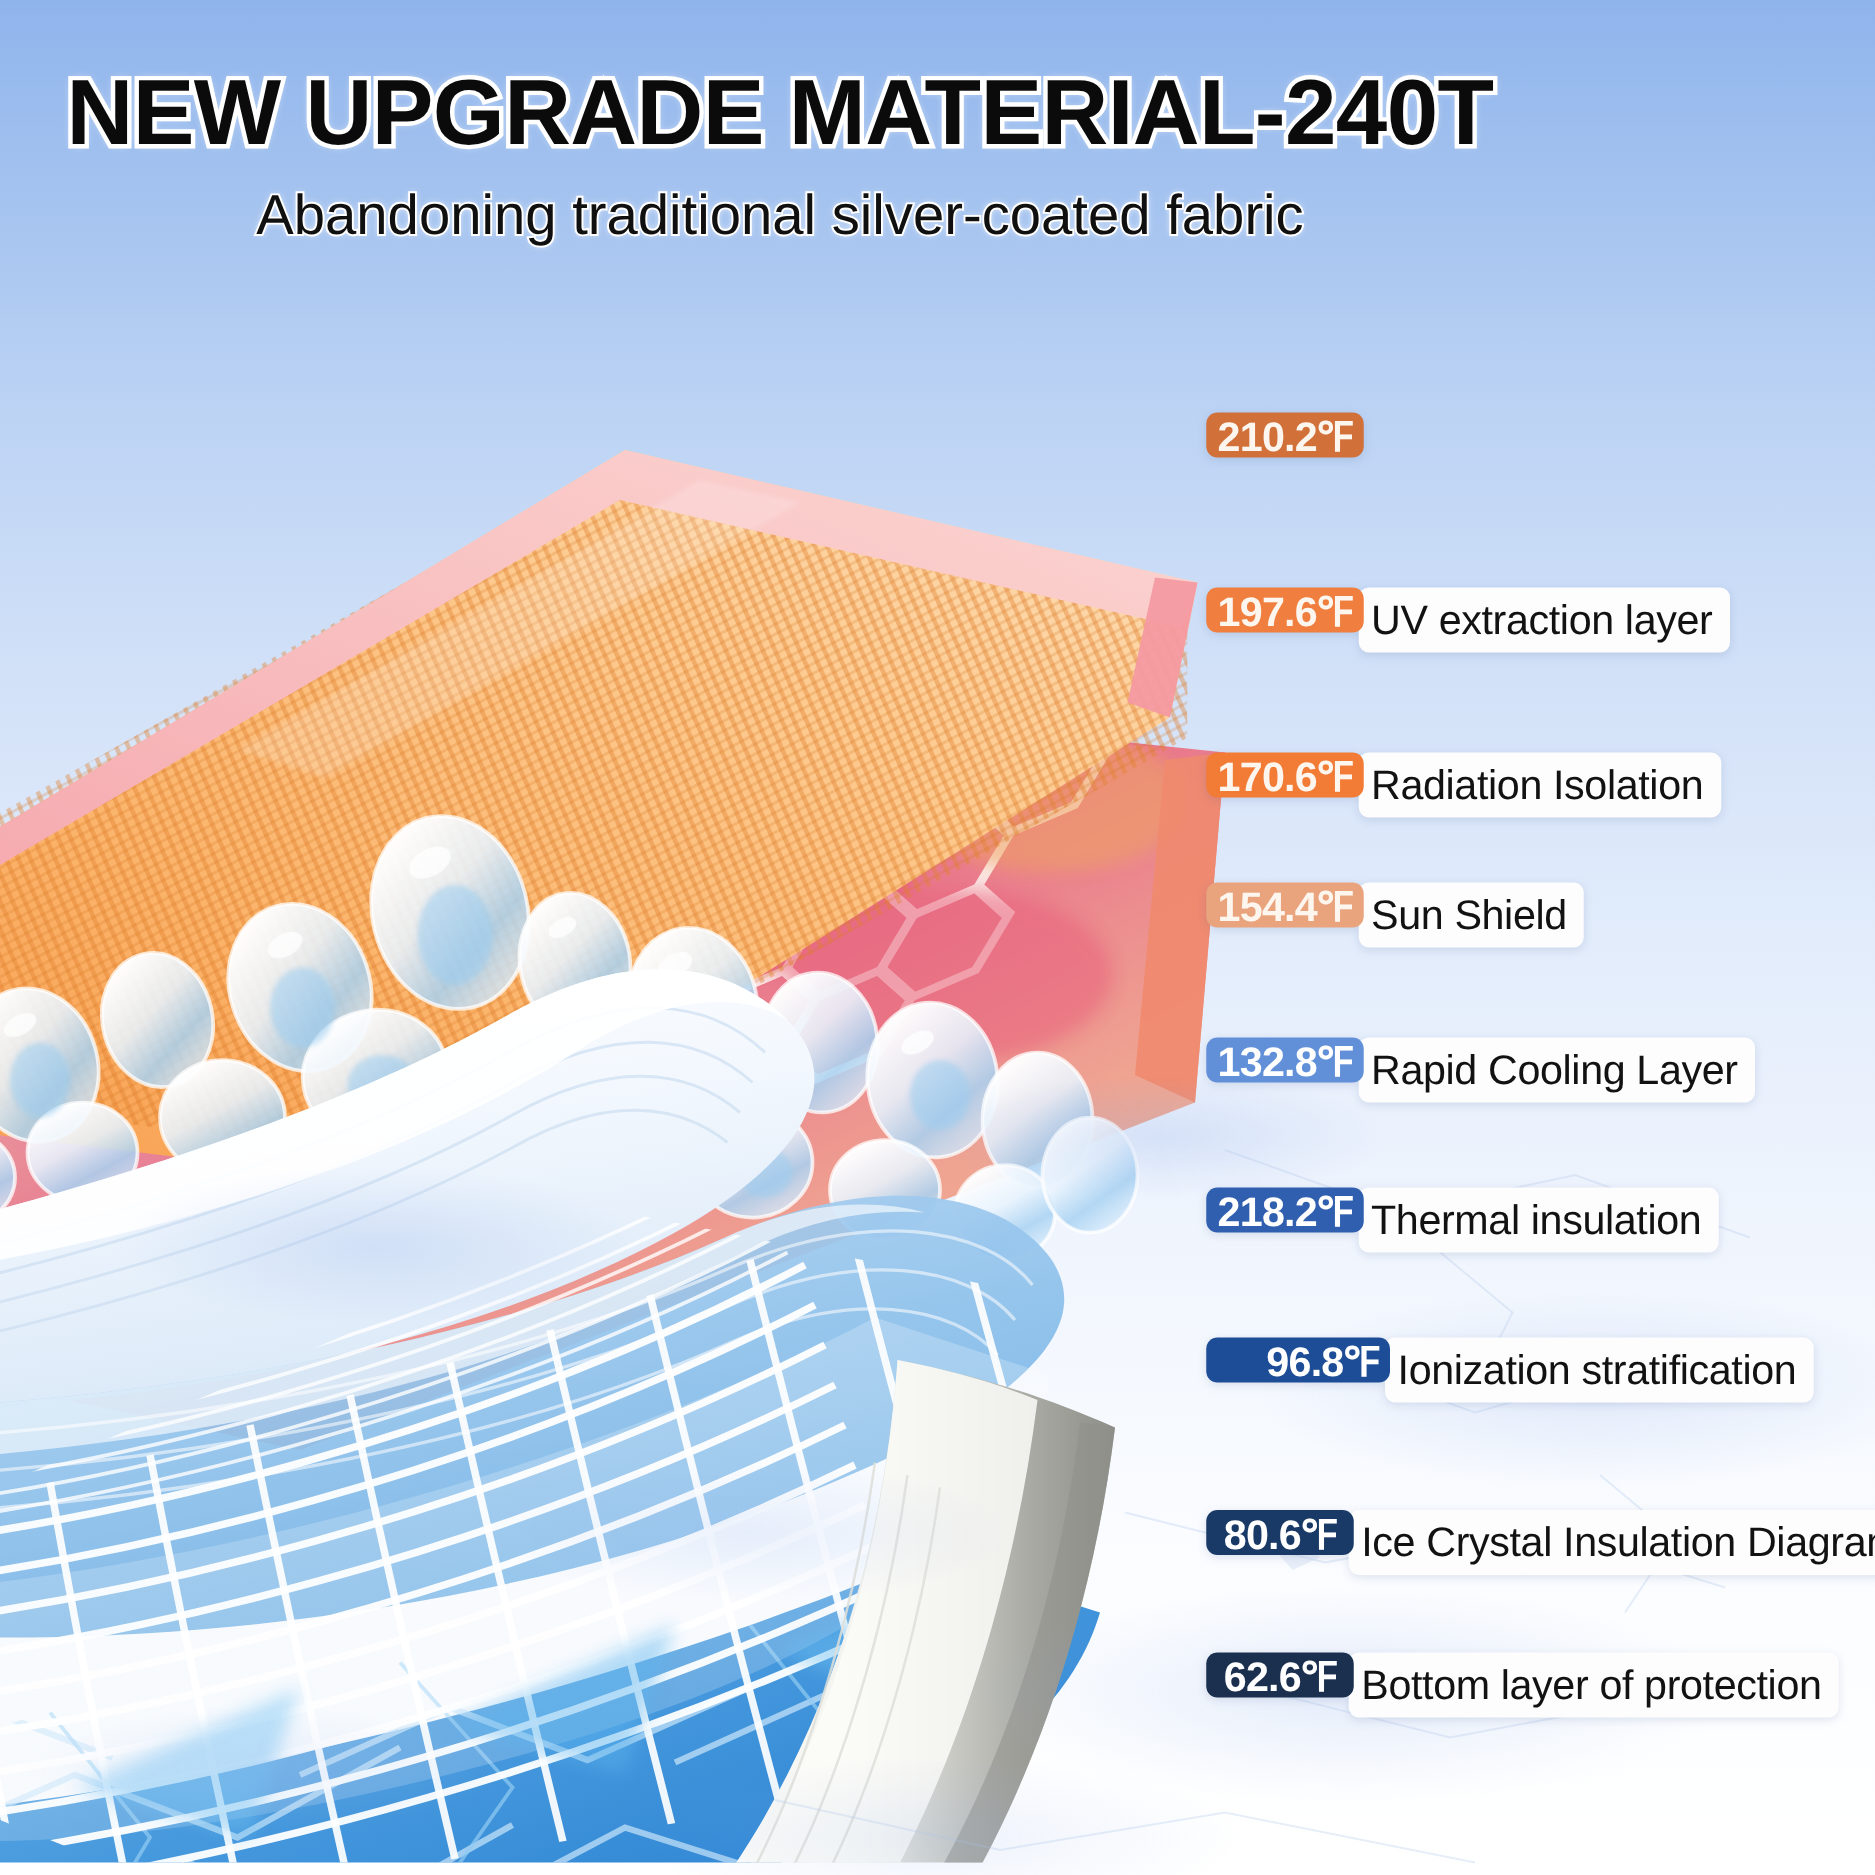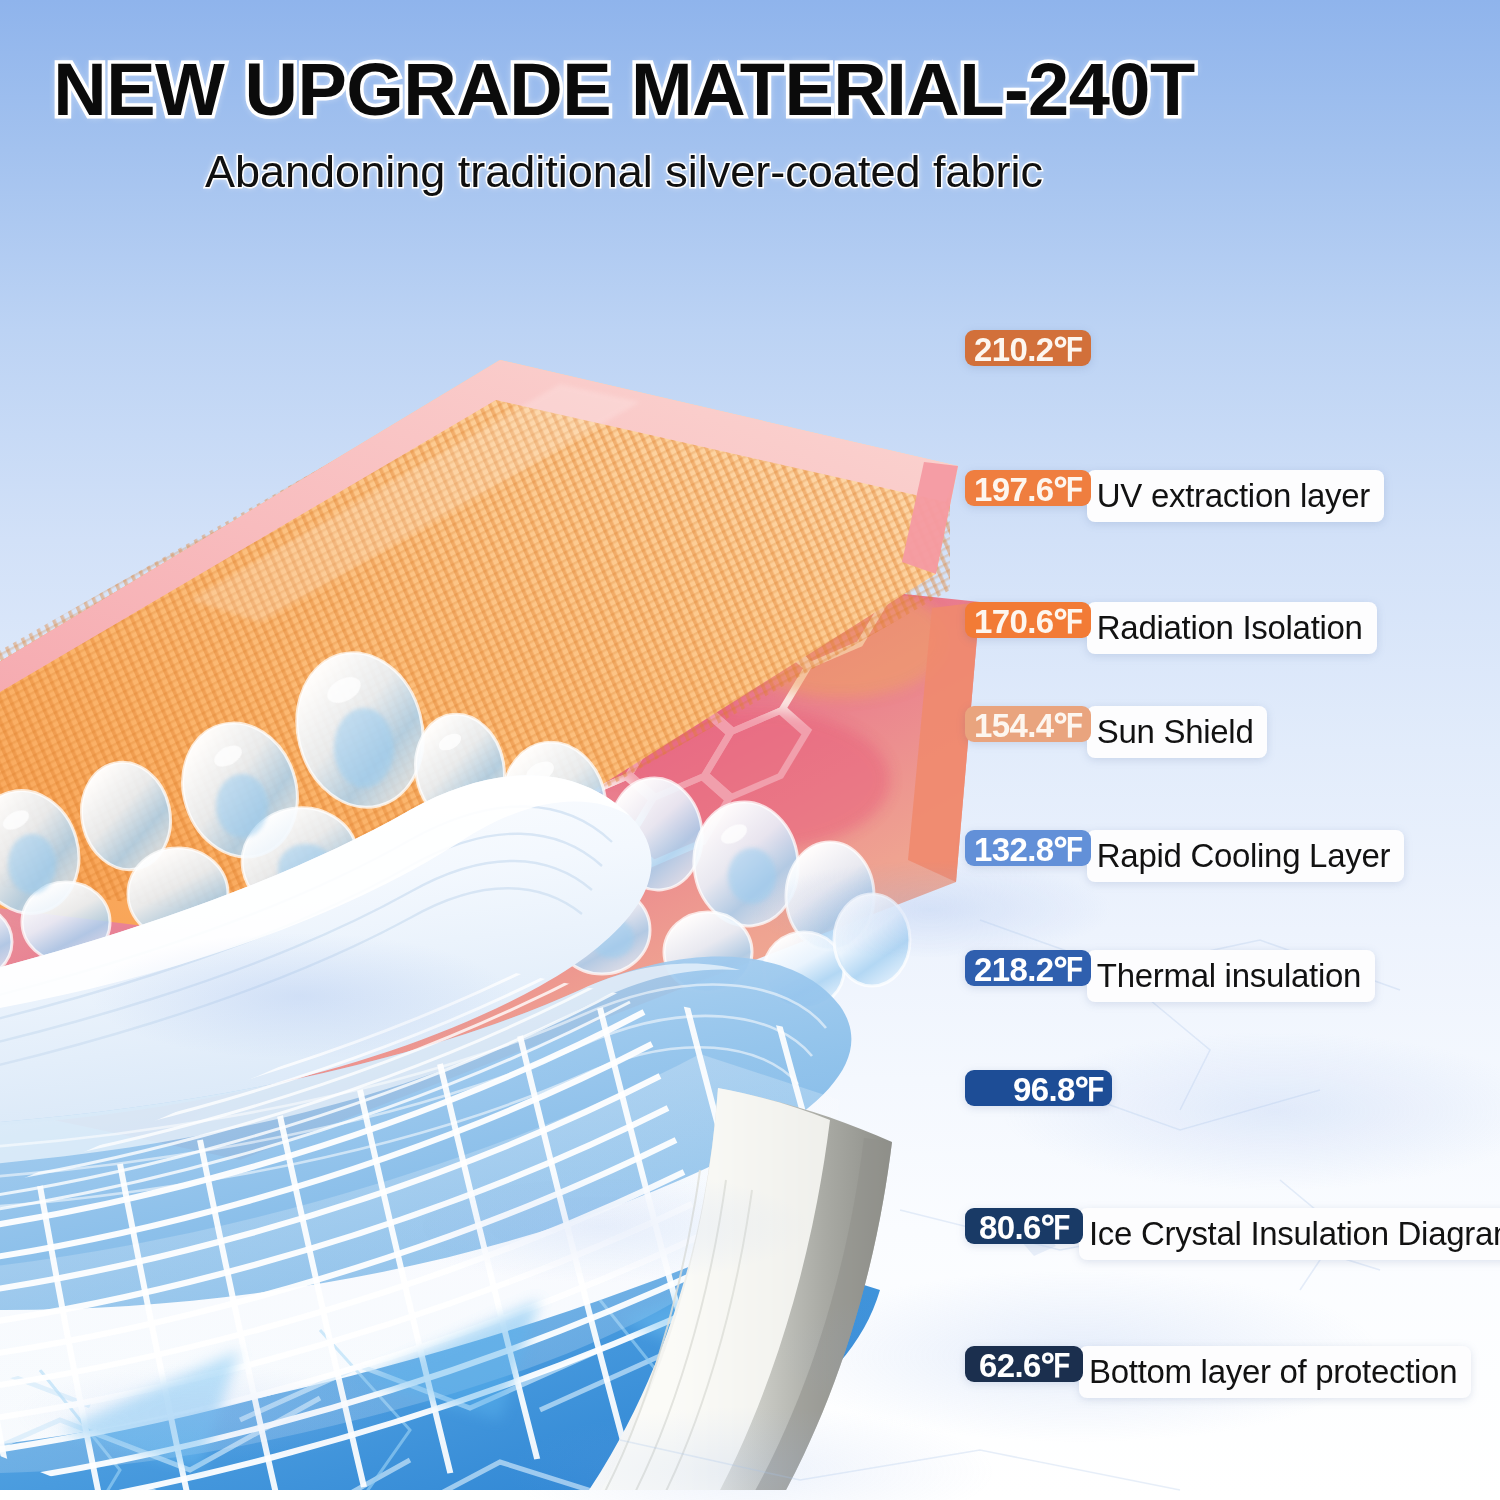--- a/index.html
+++ b/index.html
@@ -507,24 +507,25 @@
       <div class="label-row" style="top: 500px;">
         <div class="temp cold" style="background: rgb(98, 144, 216);">132.8℉</div>
         <div class="desc">Rapid Cooling Layer</div>
       </div>
       <div class="label-row" style="top: 620px;">
         <div class="temp cold" style="background: rgb(47, 95, 174);">218.2℉</div>
         <div class="desc">Thermal insulation</div>
       </div>
       <div class="label-row" style="top: 740px;">
         <div class="temp cold" style="background: rgb(29, 77, 150); padding-left: 48px;">96.8℉</div>
+        <div class="desc">Ionization stratification</div>
       </div>
       <div class="label-row" style="top: 878px;">
         <div class="temp cold" style="background: rgb(25, 58, 102);">80.6℉</div>
         <div class="desc">Ice Crystal Insulation Diagram</div>
       </div>
-      <div class="label-row" style="top: 1016px; text-align: center;">
+      <div class="label-row" style="top: 992px; text-align: center;">
         <div class="temp cold" style="background: rgb(27, 47, 78);">62.6℉</div>
         <div class="desc">Bottom layer of protection</div>
       </div>
     </div>
 
 </div>
 
 </body></html>

